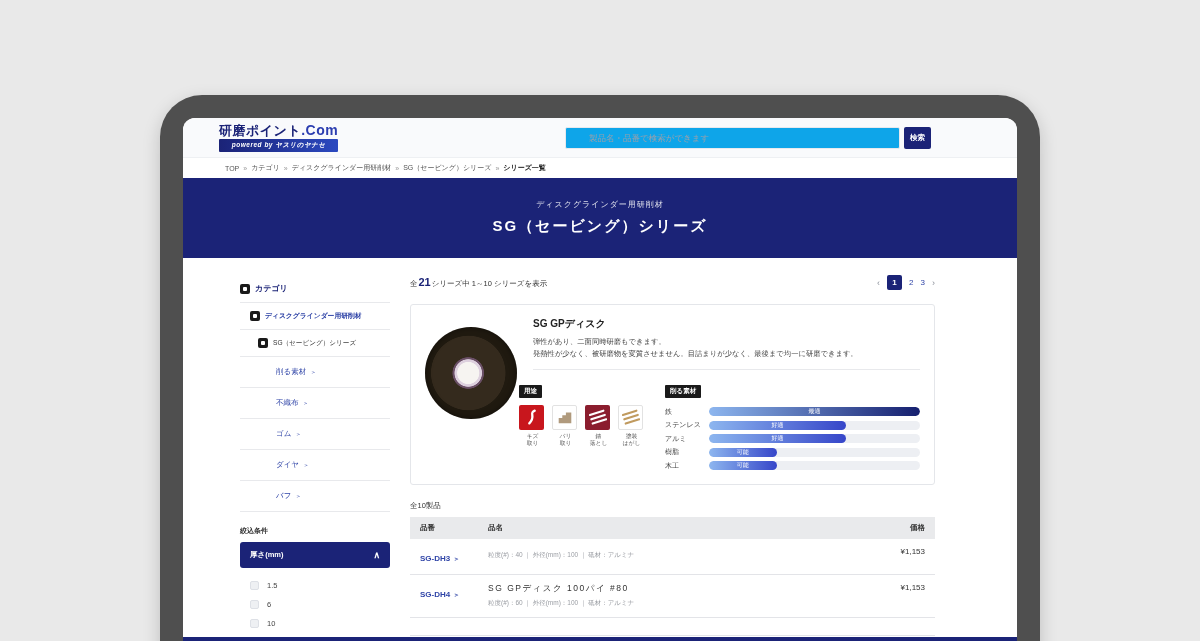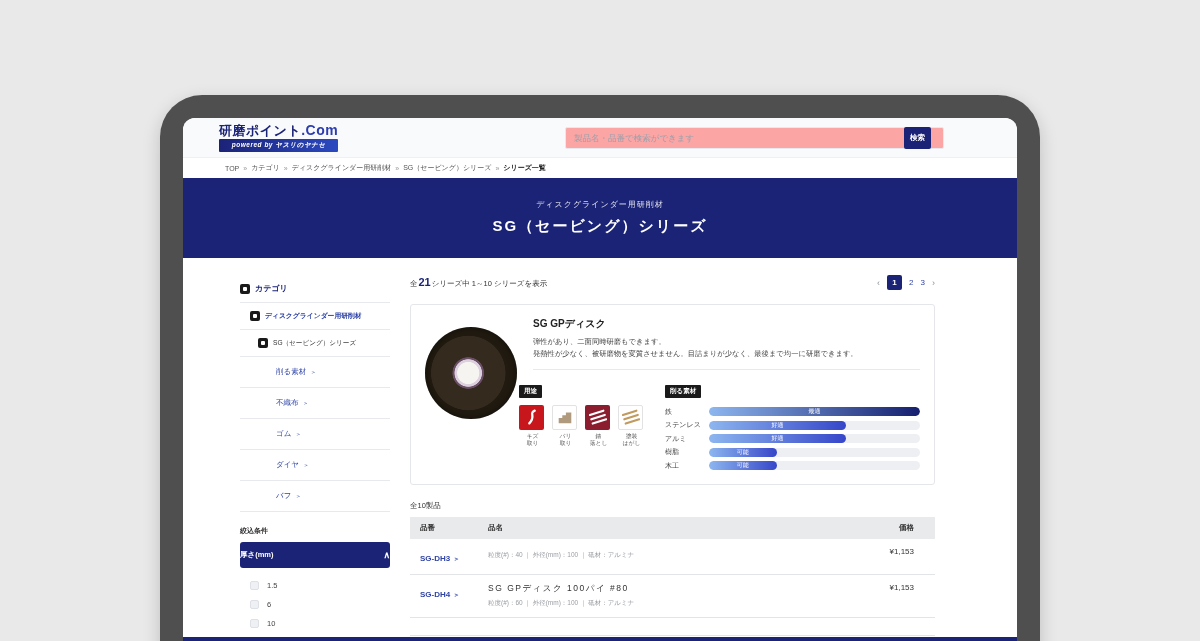--- a/index.html
+++ b/index.html
@@ -13,22 +13,22 @@
            background:#ffffff; border-radius:12px 12px 0 0; overflow:hidden; }
 
   
   .topbar { position:absolute; left:0; top:0; width:100%; height:40px; background:#f9fafc; border-bottom:1px solid #eef0f3; }
   .logo { position:absolute; left:36px; top:5px; cursor:pointer; }
   .logo-line { color:#1b2377; font-weight:bold; font-size:13px; letter-spacing:.5px; line-height:14px; }
   .logo-line .com { color:#2b3db0; font-size:14px; }
   .logo-tag { margin-top:1px; background:linear-gradient(90deg,#1b2377,#2b49c0); color:#fff;
               font-size:6.5px; font-style:italic; font-weight:bold; padding:2px 6px; border-radius:1px;
               text-align:center; letter-spacing:.5px; }
-  .search-input { position:absolute; left:382px; top:9px; width:379px; height:22px; background:#fca5a5;
-                  border:1px solid #e7e9ee; border-radius:2px; font-size:8.5px; color:#333; padding:0 8px; outline:none; }
+  .search-input { position:absolute; left:382px; top:9px; width:335px; height:22px; background:#0ea5e9;
+                  border:1px solid #e7e9ee; border-radius:2px; font-size:8.5px; color:#333; padding:0 23px; outline:none; }
   .search-input::placeholder { color:#9aa0ab; }
   .search-btn { position:absolute; left:721px; top:9px; width:27px; height:22px; background:#1b2377; color:#fff;
                 border:none; border-radius:2px; font-size:7.5px; font-weight:bold; cursor:pointer; }
 
   
   .crumbs { position:absolute; left:42px; top:40px; height:20px; display:flex; align-items:center; gap:4px;
             font-size:7px; color:#555; white-space:nowrap; }
   .crumbs .sep { color:#999; }
   .crumbs .crumb { cursor:pointer; }
   .crumbs .last { font-weight:bold; color:#222; }
@@ -43,21 +43,21 @@
   .cat-row { display:flex; align-items:center; gap:5px; padding:8px 0; border-bottom:1px solid #e8e9ec; cursor:pointer; }
   .cat-ico { width:10px; height:10px; background:#1a1a1a; border-radius:2px; flex:none; position:relative; }
   .cat-ico::after { content:""; position:absolute; left:3px; top:3px; width:4px; height:4px; background:#fff; border-radius:1px; }
   .cat-root  { font-size:8px;  font-weight:bold; color:#1b2377; }
   .cat-l1    { padding-left:10px; } .cat-l1 span.lbl { font-size:6.8px; font-weight:bold; color:#2f44a7; }
   .cat-l2    { padding-left:18px; } .cat-l2 span.lbl { font-size:6.6px; color:#333; }
   .side-link { padding:10px 0 10px 36px; border-bottom:1px solid #e8e9ec; font-size:7.5px; color:#2f44a7; cursor:pointer; }
   .side-link .chev { font-size:6px; margin-left:4px; color:#2f44a7; }
   .filter-title { margin-top:14px; font-size:7px; font-weight:bold; color:#333; }
   .accordion { margin-top:6px; height:26px; background:#1b2377; border-radius:3px; color:#fff; display:flex;
-               align-items:center; justify-content:space-between; padding:0 0; cursor:pointer; }
+               align-items:center; justify-content:space-between; padding:0 10px; cursor:pointer; }
   .accordion .acc-lbl { font-size:7.5px; font-weight:bold; }
   .accordion .acc-ico { font-size:9px; font-weight:bold; }
   .chk-row { display:flex; align-items:center; gap:8px; padding:5px 0 5px 10px; cursor:pointer; }
   .chk-box { width:9px; height:9px; background:#eef0f3; border:1px solid #dde0e6; border-radius:2px; flex:none; }
   .chk-lbl { font-size:7.5px; color:#444; }
 
   
   .main { position:absolute; left:227px; top:157px; width:525px; }
   .results-row { display:flex; align-items:center; justify-content:space-between; }
   .results-text { font-size:7.5px; color:#333; }
@@ -95,21 +95,21 @@
               display:flex; align-items:center; justify-content:center; }
   .bar-fill.deep { background:linear-gradient(90deg,#8db6ef,#151f6e); }
   .bar-val { color:#fff; font-size:6px; line-height:9px; }
 
   
   .count-label { margin-top:16px; font-size:7.5px; color:#333; }
   .ptable { margin-top:6px; width:100%; }
   .thead { display:flex; align-items:center; height:22px; background:#e9eaec; font-size:7.5px; font-weight:bold; color:#333; }
   .col-code { width:78px; flex:none; padding-left:10px; }
   .col-name { flex:1; min-width:0; }
-  .col-price { width:90px; flex:none; text-align:right; padding-right:21px; }
+  .col-price { width:90px; flex:none; text-align:right; padding-right:10px; }
   .trow { display:flex; align-items:flex-start; padding:8px 0 9px 0; border-bottom:1px solid #e3e4e8; }
   .code-link { font-size:8px; font-weight:bold; color:#2f44a7; cursor:pointer; }
   .code-link .chev { font-size:6.5px; margin-left:3px; }
   .pname { font-size:8.5px; color:#333; letter-spacing:1.5px; }
   .pspec { margin-top:4px; font-size:6.5px; color:#9a9da3; }
   .pprice { font-size:8px; color:#333; }
 
   .footer-strip { position:absolute; left:0; top:519px; width:100%; height:40px; background:#1b2377; }
 </style>
 </head>

